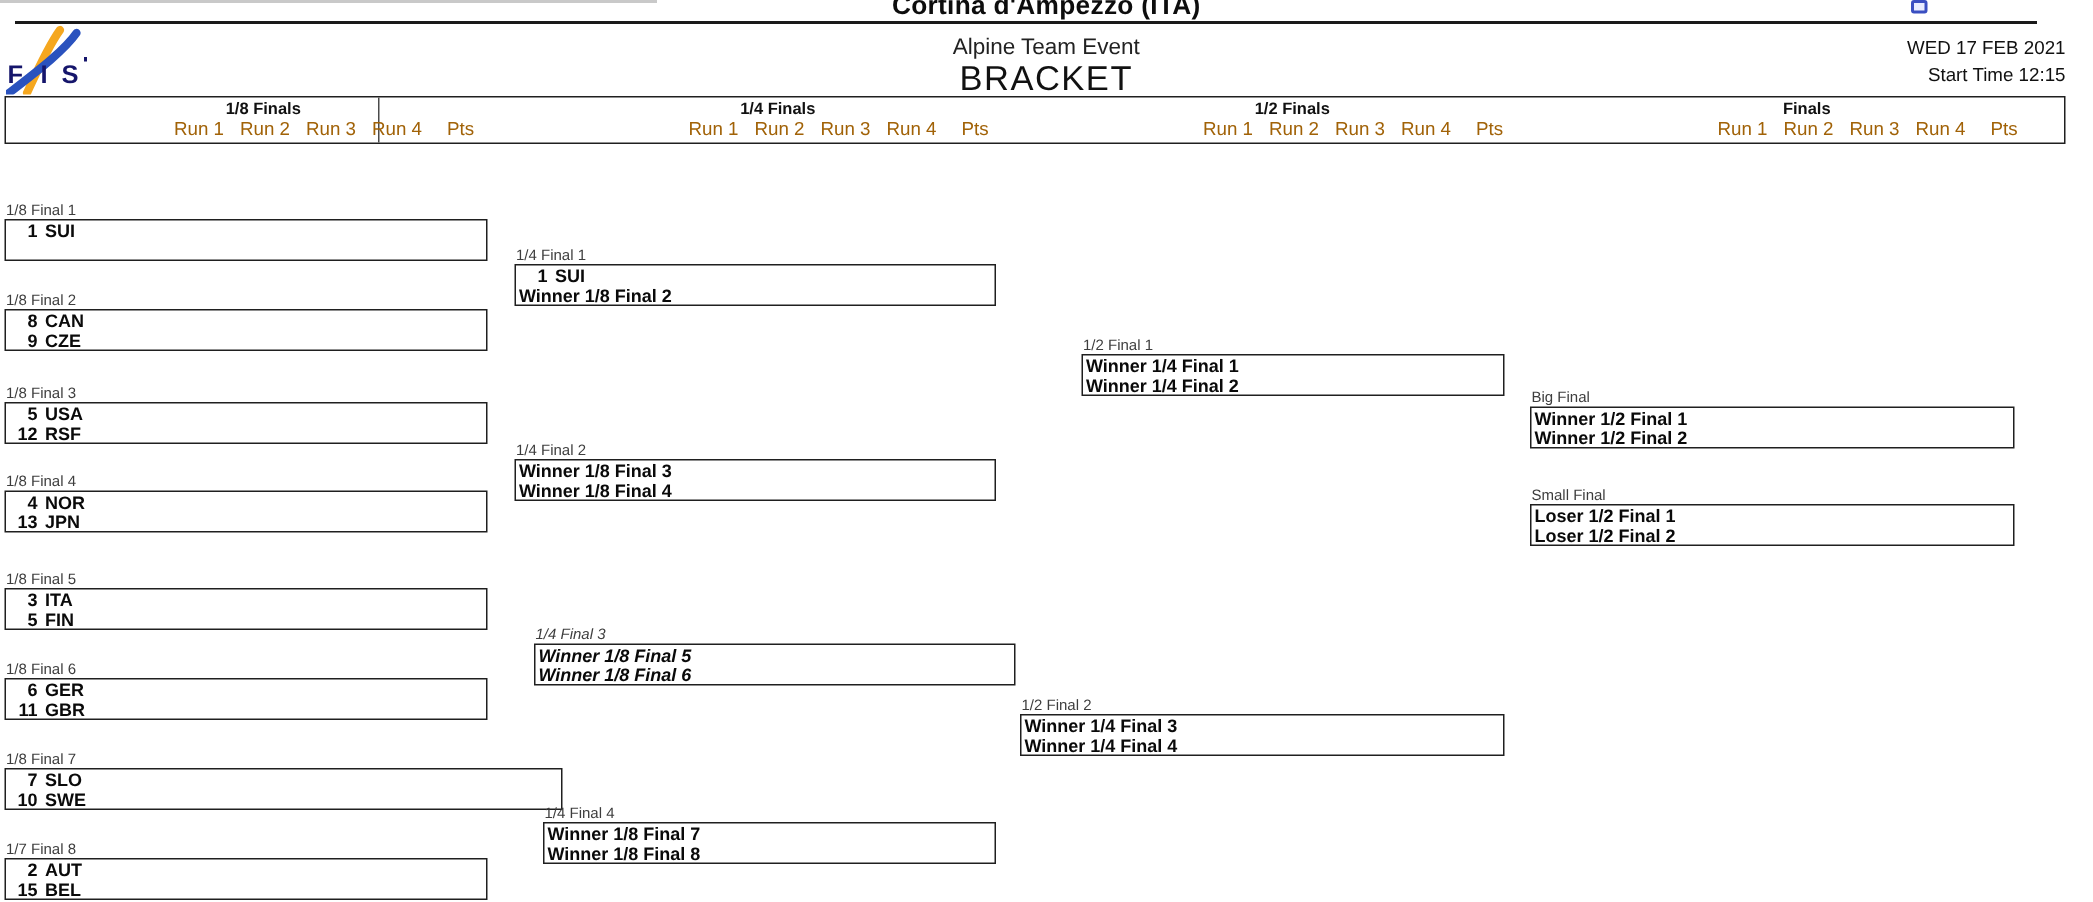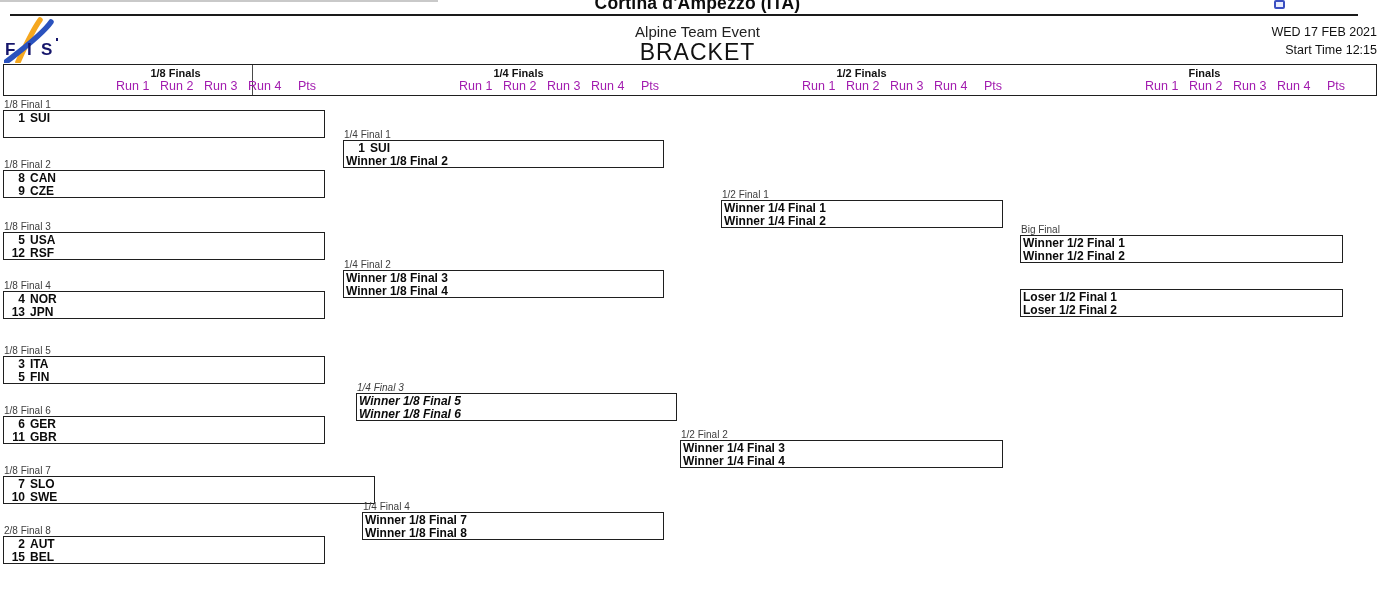--- a/index.html
+++ b/index.html
@@ -21,25 +21,25 @@
   .fis-logo { position:absolute; left:4px; top:17px; }
 
   .mini-icon { position:absolute; left:1274px; top:0; width:11px; height:9px;
                border:2px solid #3A4FC1; border-radius:2px; background:#e8ecff; }
 
   .band { position:absolute; left:3px; top:64px; width:1374px; height:32px;
           border:1.5px solid #1f1f1f; display:flex; background:#fff; }
   .band-divider { position:absolute; left:248px; top:0; bottom:0; width:1px; background:#4a4a4a; }
   .band-sec { flex:1; position:relative; }
   .band-title { text-align:center; font-weight:bold; font-size:11px; line-height:14px; margin-top:1px; }
-  .band-runs { display:flex; margin-left:112px; font-size:12.5px; line-height:13px; color:#a21caf; }
+  .band-runs { display:flex; margin-left:112px; font-size:12.5px; line-height:13px; color:#a16207; }
   .band-runs .run { width:44px; }
   .band-runs .pts { width:40px; margin-left:6px; }
 
-  .match { position:absolute; }
+  .match { position:absolute;margin-top:36px; }
   .match-label { font-size:10px; line-height:11px; height:11px; color:#3d3d3d; padding-left:1px; }
   .match-box { border:1.5px solid #1f1f1f; height:28px; background:#fff; padding-top:1px; }
   .team-row { display:flex; line-height:12.5px; font-size:12px; font-weight:bold; color:#0a0a0a; white-space:nowrap; }
   .team-row .rank { display:inline-block; width:21px; text-align:right; margin-right:5px; }
   .team-row.flush { padding-left:2px; }
 </style>
 </head>
 <body>
 
 <div class="page">
@@ -190,21 +190,21 @@
             <span class="rank">7</span>
             <span class="team">SLO</span>
           </div>
           <div class="team-row">
             <span class="rank">10</span>
             <span class="team">SWE</span>
           </div>
         </div>
       </div>
       <div class="match" style="left: 3px; top: 525px; width: 322px;">
-        <div class="match-label">2/8 Final 8</div>
+        <div class="match-label">1/7 Final 8</div>
         <div class="match-box">
           <div class="team-row">
             <span class="rank">2</span>
             <span class="team">AUT</span>
           </div>
           <div class="team-row">
             <span class="rank">15</span>
             <span class="team">BEL</span>
           </div>
         </div>
@@ -281,20 +281,21 @@
         <div class="match-box">
           <div class="team-row flush">
             <span class="team">Winner 1/2 Final 1</span>
           </div>
           <div class="team-row flush">
             <span class="team">Winner 1/2 Final 2</span>
           </div>
         </div>
       </div>
       <div class="match" style="left: 1020px; top: 289px; width: 323px;">
+        <div class="match-label">Small Final</div>
         <div class="match-box">
           <div class="team-row flush">
             <span class="team">Loser 1/2 Final 1</span>
           </div>
           <div class="team-row flush">
             <span class="team">Loser 1/2 Final 2</span>
           </div>
         </div>
       </div>
     </div>

